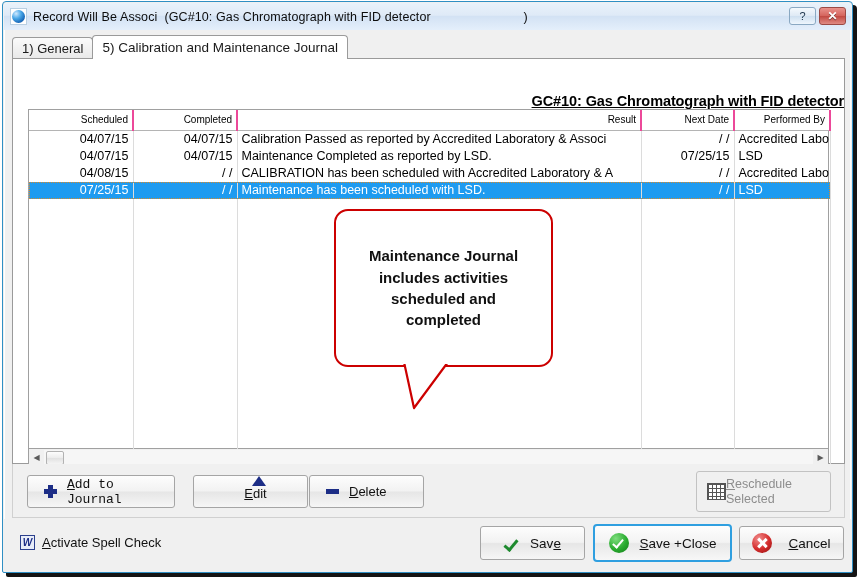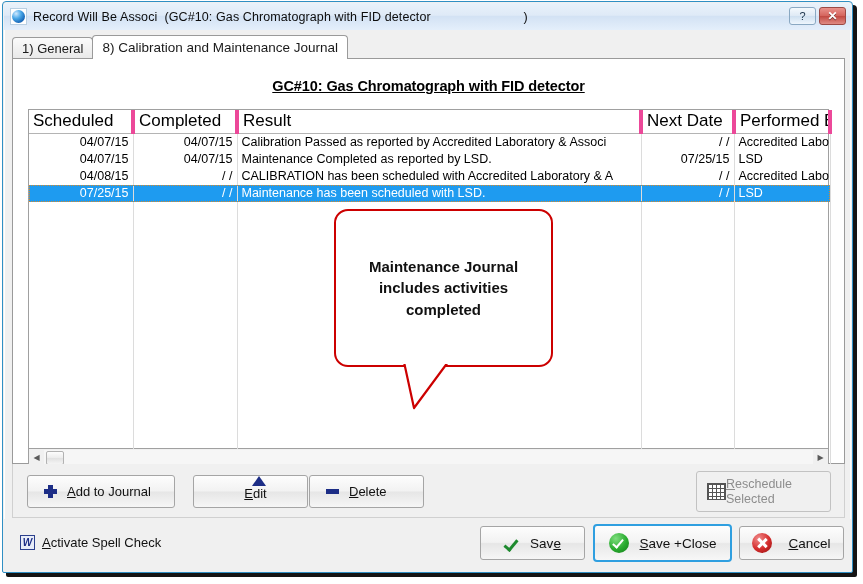--- a/index.html
+++ b/index.html
@@ -130,26 +130,26 @@
   .panel {
     position: absolute;
     left: 9px; top: 56px;
     width: 833px;
     height: 406px;
     background: #ffffff;
     border: 1px solid #9a9a9a;
     box-sizing: border-box;
   }
   .panel-heading {
-    text-align: center;
+    text-align: right;
     font-size: 14.5px;
     font-weight: bold;
     color: #000000;
     text-decoration: underline;
-    margin-top: 19px;
+    margin-top: 34px;
     letter-spacing: -0.1px;
   }
 
   
   .grid-wrap {
     position: absolute;
     left: 15px; top: 50px;
     width: 801px;
     height: 340px;
     border: 1px solid #a0a0a0;
@@ -158,27 +158,27 @@
   }
   table.grid {
     width: 100%;
     border-collapse: collapse;
     table-layout: fixed;
     font-size: 12.5px;
     color: #000000;
   }
   table.grid th {
     font-weight: normal;
-    text-align: left;
+    text-align: right;
     padding: 1px 4px 2px 4px;
     height: 17px;
     background: #ffffff;
-    border-right: 4px solid #ec4899;
+    border-right: 2px solid #ec4899;
     border-bottom: 1px solid #b4b4b4;
-    font-size: 17px;
+    font-size: 10px;
     white-space: nowrap;
     overflow: hidden;
   }
   table.grid td {
     padding: 0px 4px 1px 4px;
     height: 16px;
     border-right: 1px solid #dcdcdc;
     white-space: nowrap;
     overflow: hidden;
     font-size: 12.5px;
@@ -438,21 +438,21 @@
       </div>
       <div class="title-text">Record Will Be Associ  (GC#10: Gas Chromatograph with FID detector                          )</div>
       <div class="title-buttons">
         <div class="tb-btn">?</div>
         <div class="tb-btn tb-close">✕</div>
       </div>
     </div>
 
     <div class="tabstrip">
       <div class="tab">1) General</div>
-      <div class="tab active">8) Calibration and Maintenance Journal</div>
+      <div class="tab active">5) Calibration and Maintenance Journal</div>
     </div>
 
     <div class="panel">
       <div class="panel-heading">GC#10: Gas Chromatograph with FID detector</div>
 
       <div class="grid-wrap">
         <table class="grid">
           <colgroup>
             <col class="c-sched">
               <col class="c-comp">
@@ -620,30 +620,31 @@
           <div class="hs-thumb"></div>
         </div>
         <div class="hs-arrow">▶</div>
       </div>
     </div>
 
     <div class="callout">
       <div class="callout-text">
         <div>Maintenance Journal</div>
         <div>includes activities</div>
+        <div>scheduled and</div>
         <div>completed</div>
       </div>
     </div>
     <svg class="callout-tail" viewBox="0 0 60 48">
       <polygon points="2,0 46,0 12,46" fill="#ffffff" stroke="#cc0000" stroke-width="2.2" stroke-linejoin="round"></polygon>
       <rect x="1" y="-4" width="46" height="6" fill="#ffffff"></rect>
     </svg>
 
     <div class="action-bar">
-      <div class="btn" style="left:14px; top:11px; width:148px; height:33px;">
+      <div class="btn" style="left:14px; top:11px; width:148px; height:33px;font-family:Liberation Mono, monospace;">
         <span class="ico">
             <span class="plus-ico"></span>
           </span>
         <span class="btn-label"><u>A</u><span>dd to Journal</span></span>
       </div>
 
       <div class="btn" style="left:180px; top:11px; width:115px; height:33px;flex-direction:column;">
         <span class="ico">
             <span class="tri-ico"></span>
           </span>

